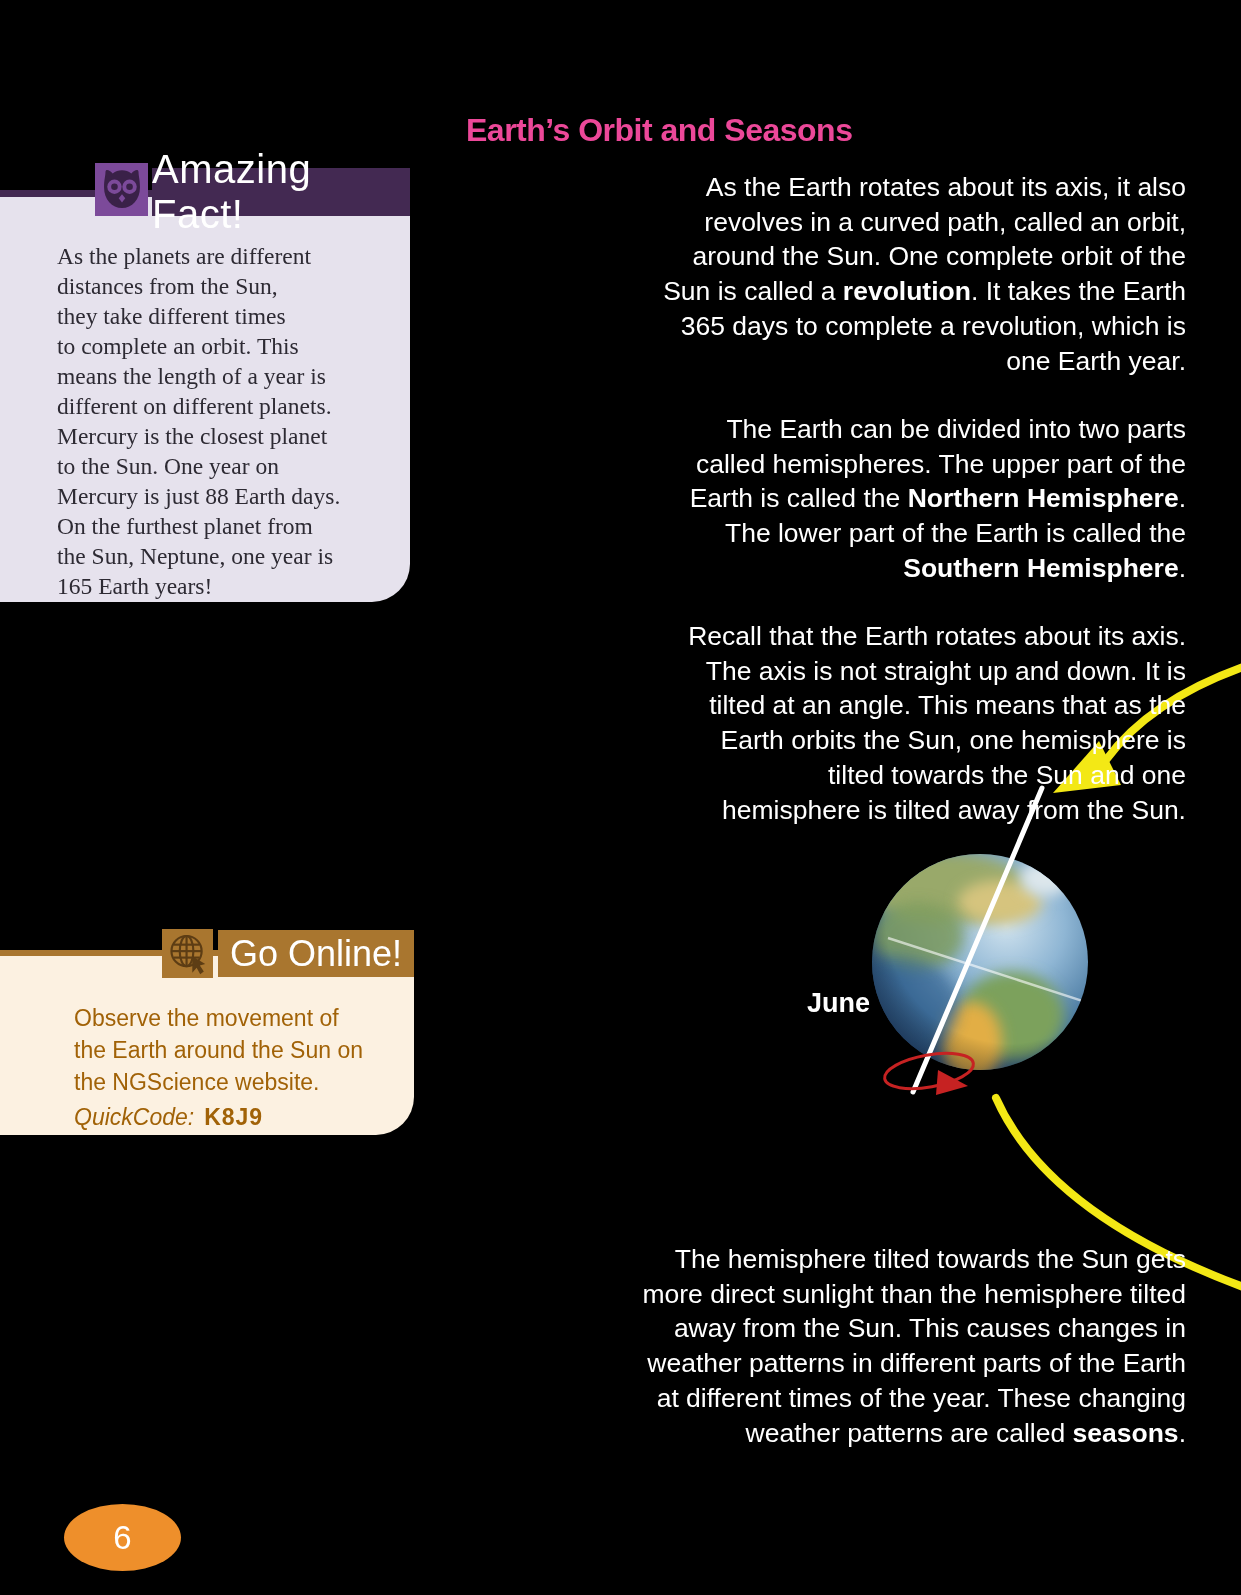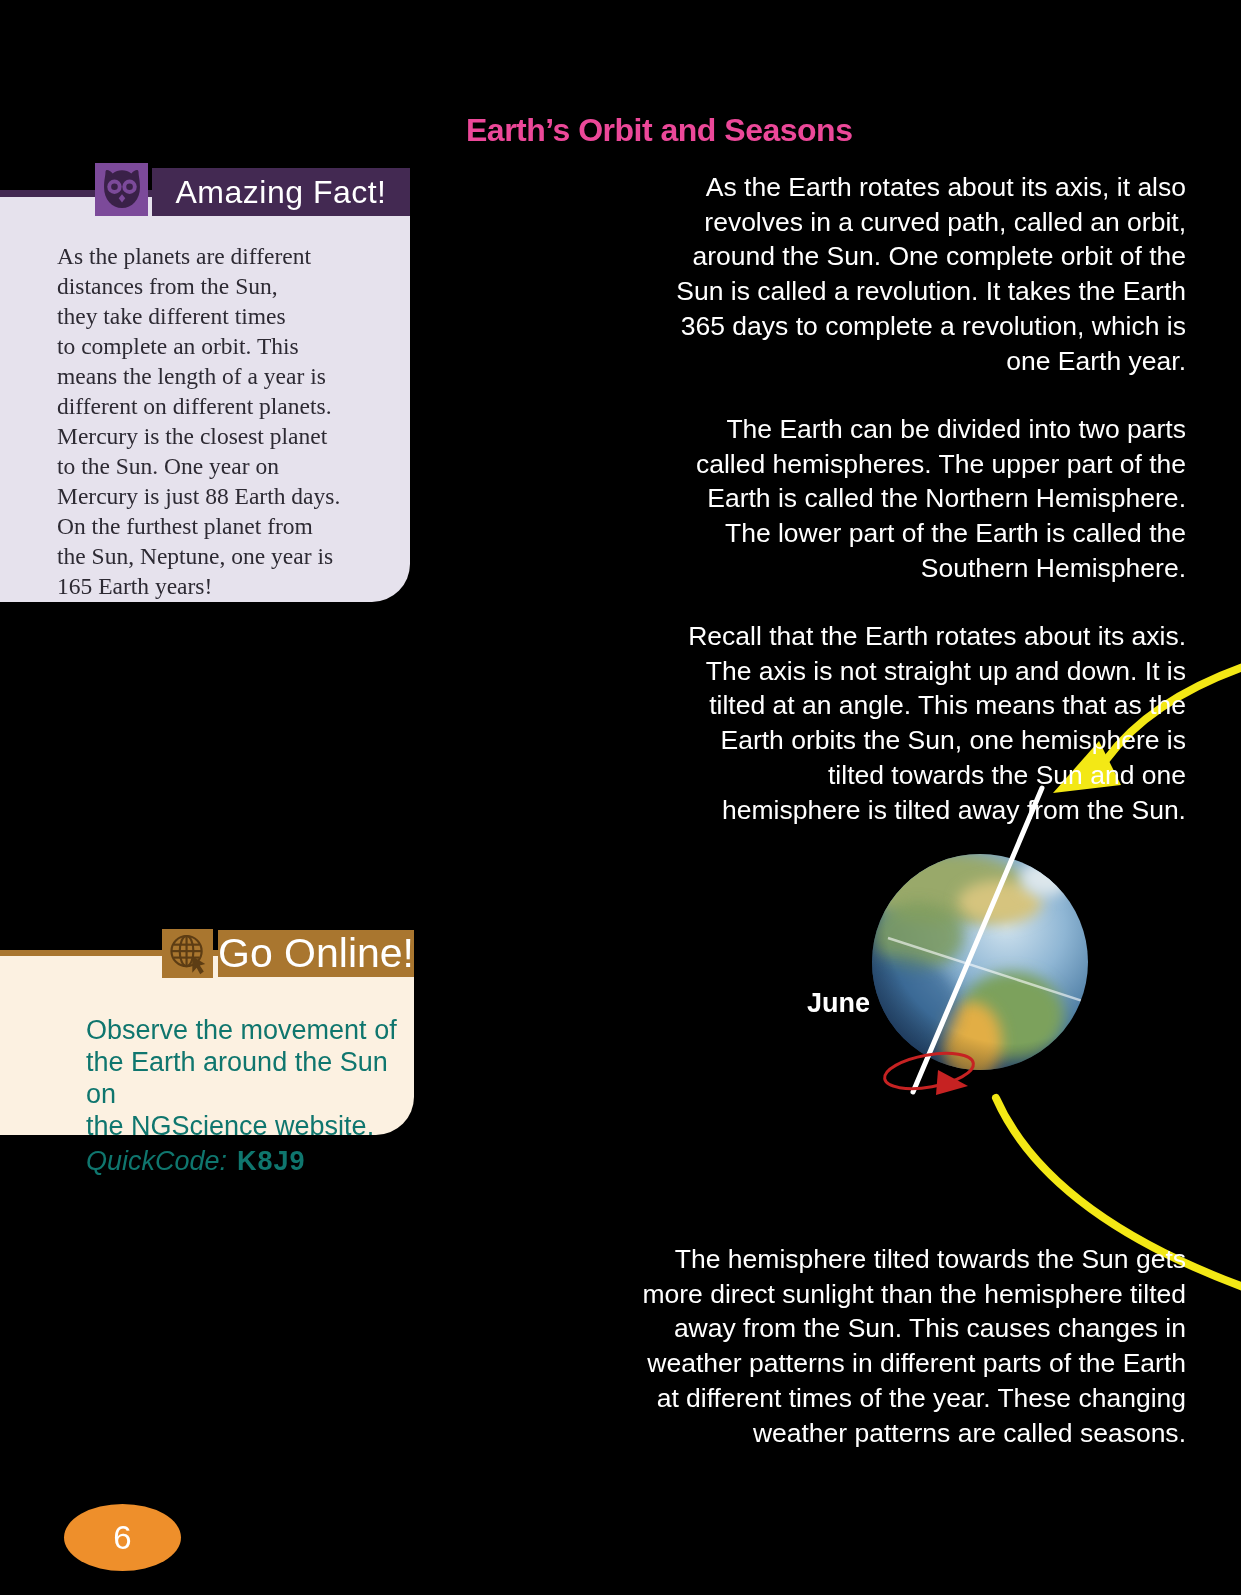--- a/index.html
+++ b/index.html
@@ -18,21 +18,21 @@
     white-space:nowrap;
   }
   .para{
     position:absolute;left:466px;margin:0;width:720px;
     color:#fff;font-size:26.5px;line-height:34.7px;font-weight:400;text-align:right;
   }
   #p1{top:170px}
   #p2{top:412px}
   #p3{top:619px}
   #p4{top:1242px}
-  .para b{font-weight:400}
+  .para b{font-weight:700}
 
   
   .fact-box{
     position:absolute;left:0;top:190px;width:410px;height:412px;
     box-sizing:border-box;
     background:var(--lavender,#e6e2ed);
     border-top:7px solid var(--purple-dark,#432952);
     border-radius:0 0 38px 0;
     font-family:Liberation Serif, serif;
   }
@@ -41,50 +41,50 @@
     color:var(--ink,#2d2a33);font-size:23.5px;line-height:30px;
   }
   .fact-icon{
     position:absolute;left:95px;top:163px;width:53px;height:53px;
     background:var(--purple,#7c4a9a);
     display:flex;align-items:center;justify-content:center;
   }
   .fact-titlebar{
     position:absolute;left:152px;top:168px;width:258px;height:48px;
     background:var(--purple-dark,#432952);
-    color:#fff;font-size:32px;font-weight:400;
+    color:#fff;font-size:40px;font-weight:400;
     display:flex;align-items:center;justify-content:center;
     letter-spacing:0.5px;
   }
 
   
   .online-box{
     position:absolute;left:0;top:950px;width:414px;height:185px;
     box-sizing:border-box;
     background:var(--cream,#fcf1e1);
     border-top:6px solid var(--gold,#a9762f);
     border-radius:0 0 38px 0;
   }
   .online-body{
-    position:absolute;left:74px;top:46px;margin:12px;width:330px;
-    color:#0f766e;font-size:27px;line-height:32px;
+    position:absolute;left:74px;top:46px;margin:0;width:330px;
+    color:#a16207;font-size:23px;line-height:32px;
   }
   .online-body p{margin:0;}
   .quickcode{margin-top:3px !important;}
   .qc-label{font-style:italic;}
   .qc-code{font-weight:700;margin-left:10px;letter-spacing:1px;}
   .online-icon{
     position:absolute;left:162px;top:929px;width:51px;height:49px;
     background:var(--gold,#a9762f);
     display:flex;align-items:center;justify-content:center;
   }
   .online-titlebar{
     position:absolute;left:218px;top:930px;width:196px;height:47px;
     background:var(--gold,#a9762f);
-    color:#fff;font-size:41px;
+    color:#fff;font-size:36px;
     display:flex;align-items:center;justify-content:center;
   }
 
   .june-label{
     position:absolute;left:795px;top:988px;
     color:#fff;font-size:27px;font-weight:700;margin-left:12px;
   }
 
   .page-num{
     position:absolute;left:64px;top:1504px;width:117px;height:67px;

